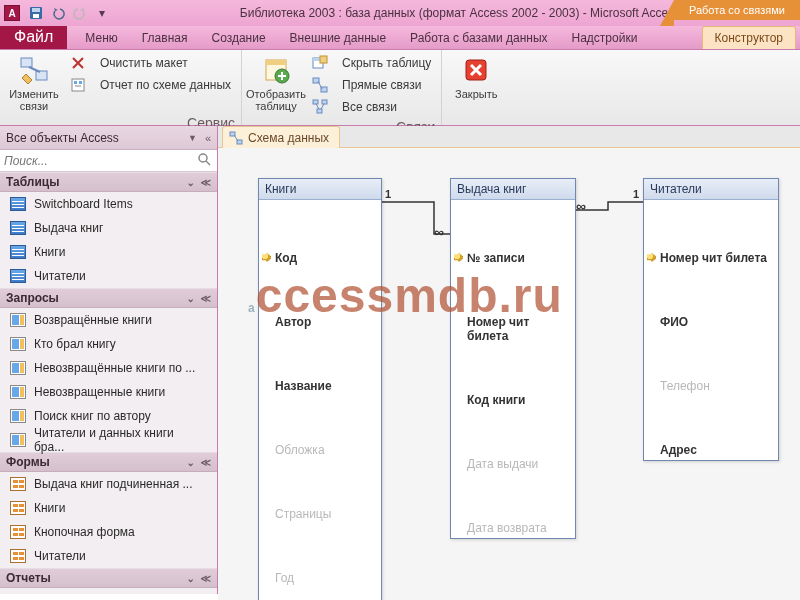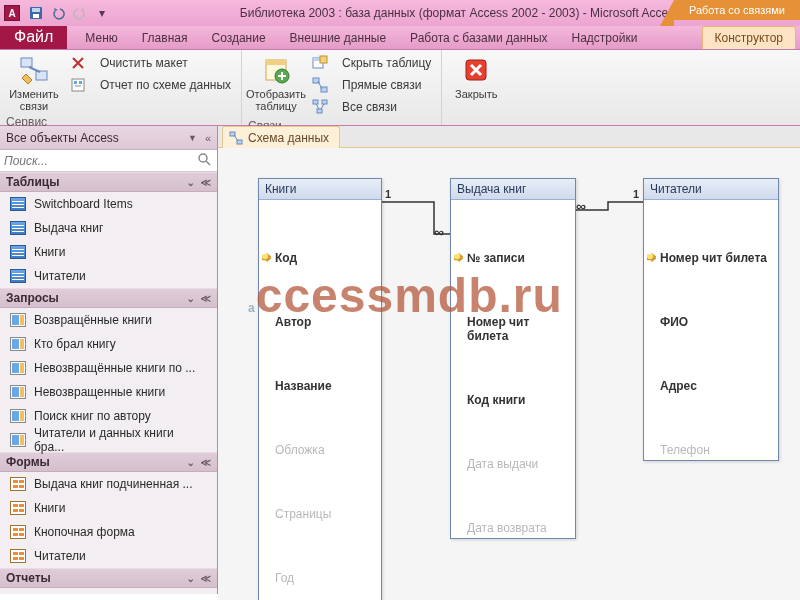--- a/index.html
+++ b/index.html
@@ -17,21 +17,21 @@
 
 .tabs-row { height:24px; background:linear-gradient(#f5b8dc,#e59bc8); display:flex; align-items:flex-end; border-bottom:1px solid #c97bb0; }
 .file-tab { background:#a31746; color:#fff; height:24px; padding:0 14px; display:flex; align-items:center; font-size:16px; cursor:pointer; margin-right:6px; }
 .tab { height:23px; padding:0 12px; display:flex; align-items:center; color:#4a3040; cursor:pointer; font-size:12px; }
 .tab.context { background:#fce3c4; border:1px solid #e8b87a; border-bottom:none; border-top-left-radius:3px; border-top-right-radius:3px; color:#7a4a1a; margin-left:auto; margin-right:4px; }
 
 
 .ribbon { height:76px; background:linear-gradient(#f8f8f8,#e8e8e8); border-bottom:1px solid #c97bb0; display:flex; }
 .group { border-right:1px solid #d8d0d5; display:flex; flex-direction:column; padding:2px 6px 0 6px; }
 .group-body { flex:1; display:flex; align-items:flex-start; gap:4px; }
-.group-label { text-align:left; font-size:12px; color:#6a5a60; padding:1px 0; }
+.group-label { text-align:right; font-size:14px; color:#6a5a60; padding:1px 0; }
 .big-btn { display:flex; flex-direction:column; align-items:center; width:56px; cursor:pointer; padding:2px; border-radius:3px; }
 .big-btn .ico { width:32px; height:32px; margin-bottom:2px; }
 .big-btn .lbl { font-size:11px; text-align:center; line-height:12px; color:#3a3a3a; }
 .small-btn { display:flex; align-items:center; gap:14px; height:22px; padding:0 4px; cursor:pointer; border-radius:3px; font-size:11px; color:#3a3a3a; }
 .small-btn .ico { width:16px; height:16px; flex-shrink:0; }
 .stack { display:flex; flex-direction:column; gap:0; }
 
 
 .navpane { position:absolute; left:0; top:126px; width:218px; bottom:6px; background:#f3eef1; border-right:1px solid #c97bb0; display:flex; flex-direction:column; }
 .nav-header { height:24px; background:linear-gradient(#e8d8e2,#ddc8d5); border-bottom:1px solid #c9b0c0; display:flex; align-items:center; padding:0 6px; font-size:12px; color:#3a2a34; }
@@ -338,22 +338,22 @@
           <div class="trow bold">Код книги</div>
           <div class="trow dim">Дата выдачи</div>
           <div class="trow dim">Дата возврата</div>
         </div>
       </div>
     <div class="tbox" id="tb-readers" style="left:425px;top:30px;width:136px">
         <div class="tbox-h">Читатели</div>
         <div class="tbox-body">
           <div class="trow key bold">Номер чит билета</div>
           <div class="trow bold">ФИО</div>
+          <div class="trow dim">Телефон</div>
           <div class="trow bold">Адрес</div>
-          <div class="trow dim">Телефон</div>
         </div>
       </div>
 
     <div class="watermark">
       <span class="g">a</span>ccessmdb.ru
     </div>
   </div>
 </div>
 
 </body></html>

